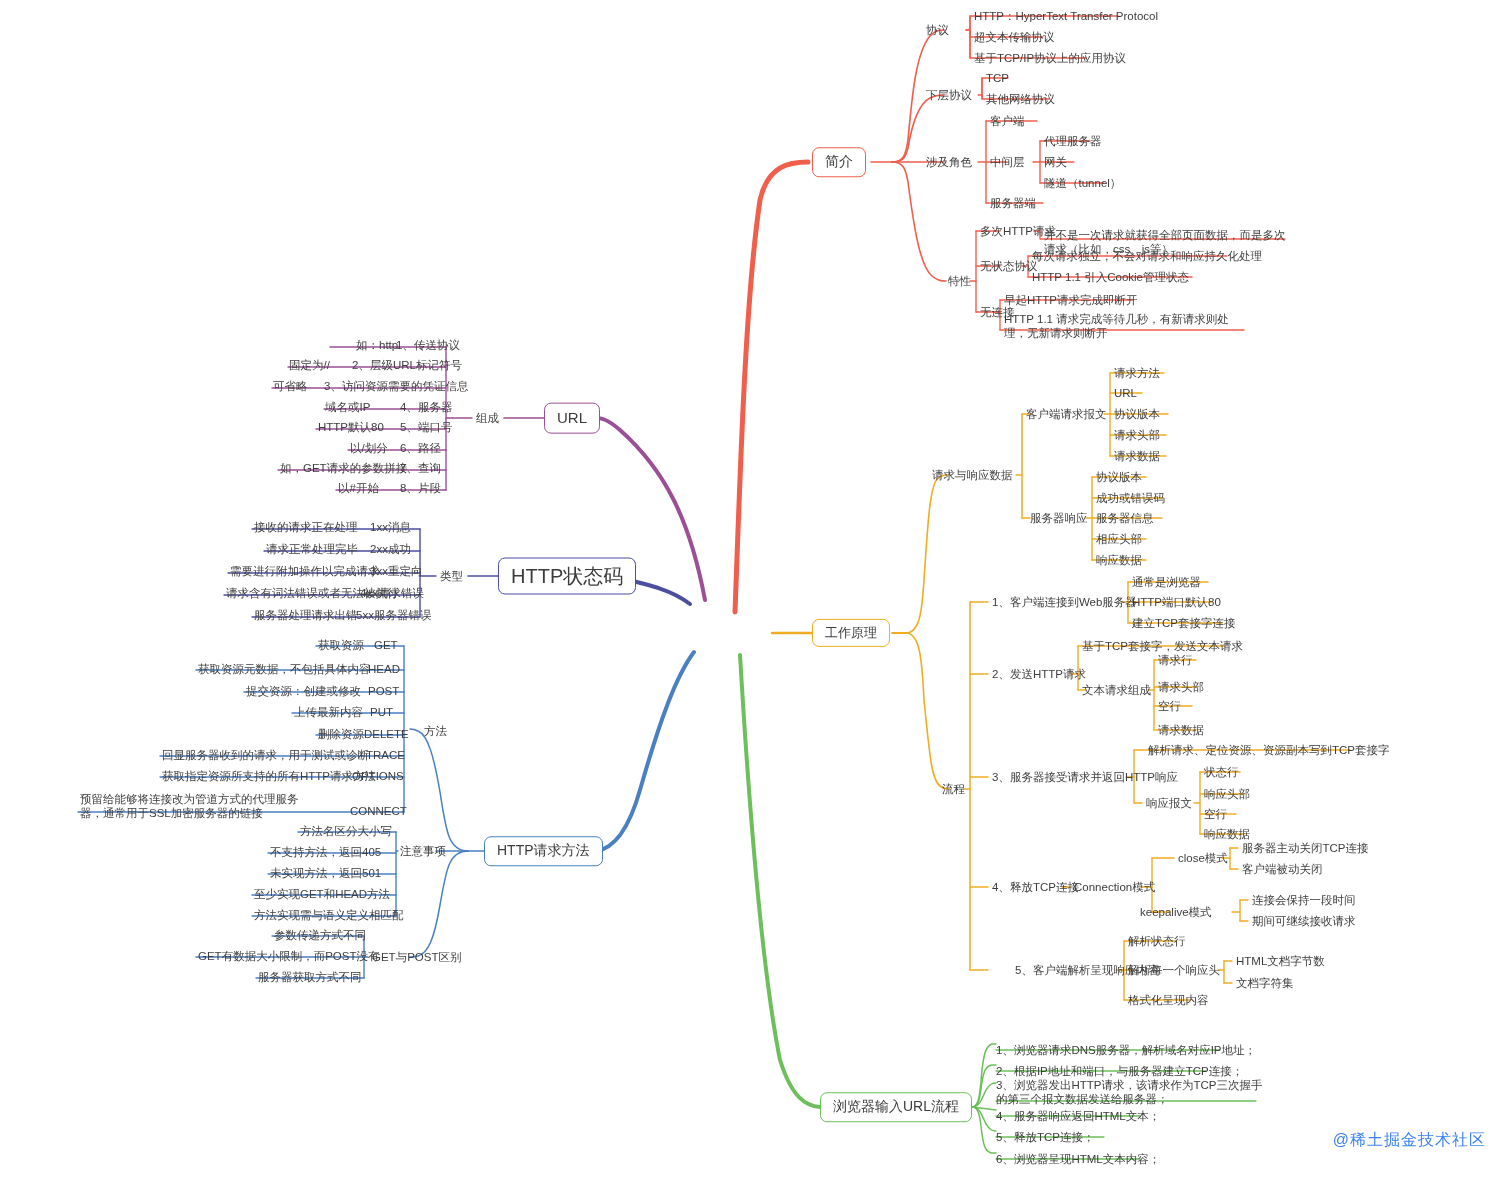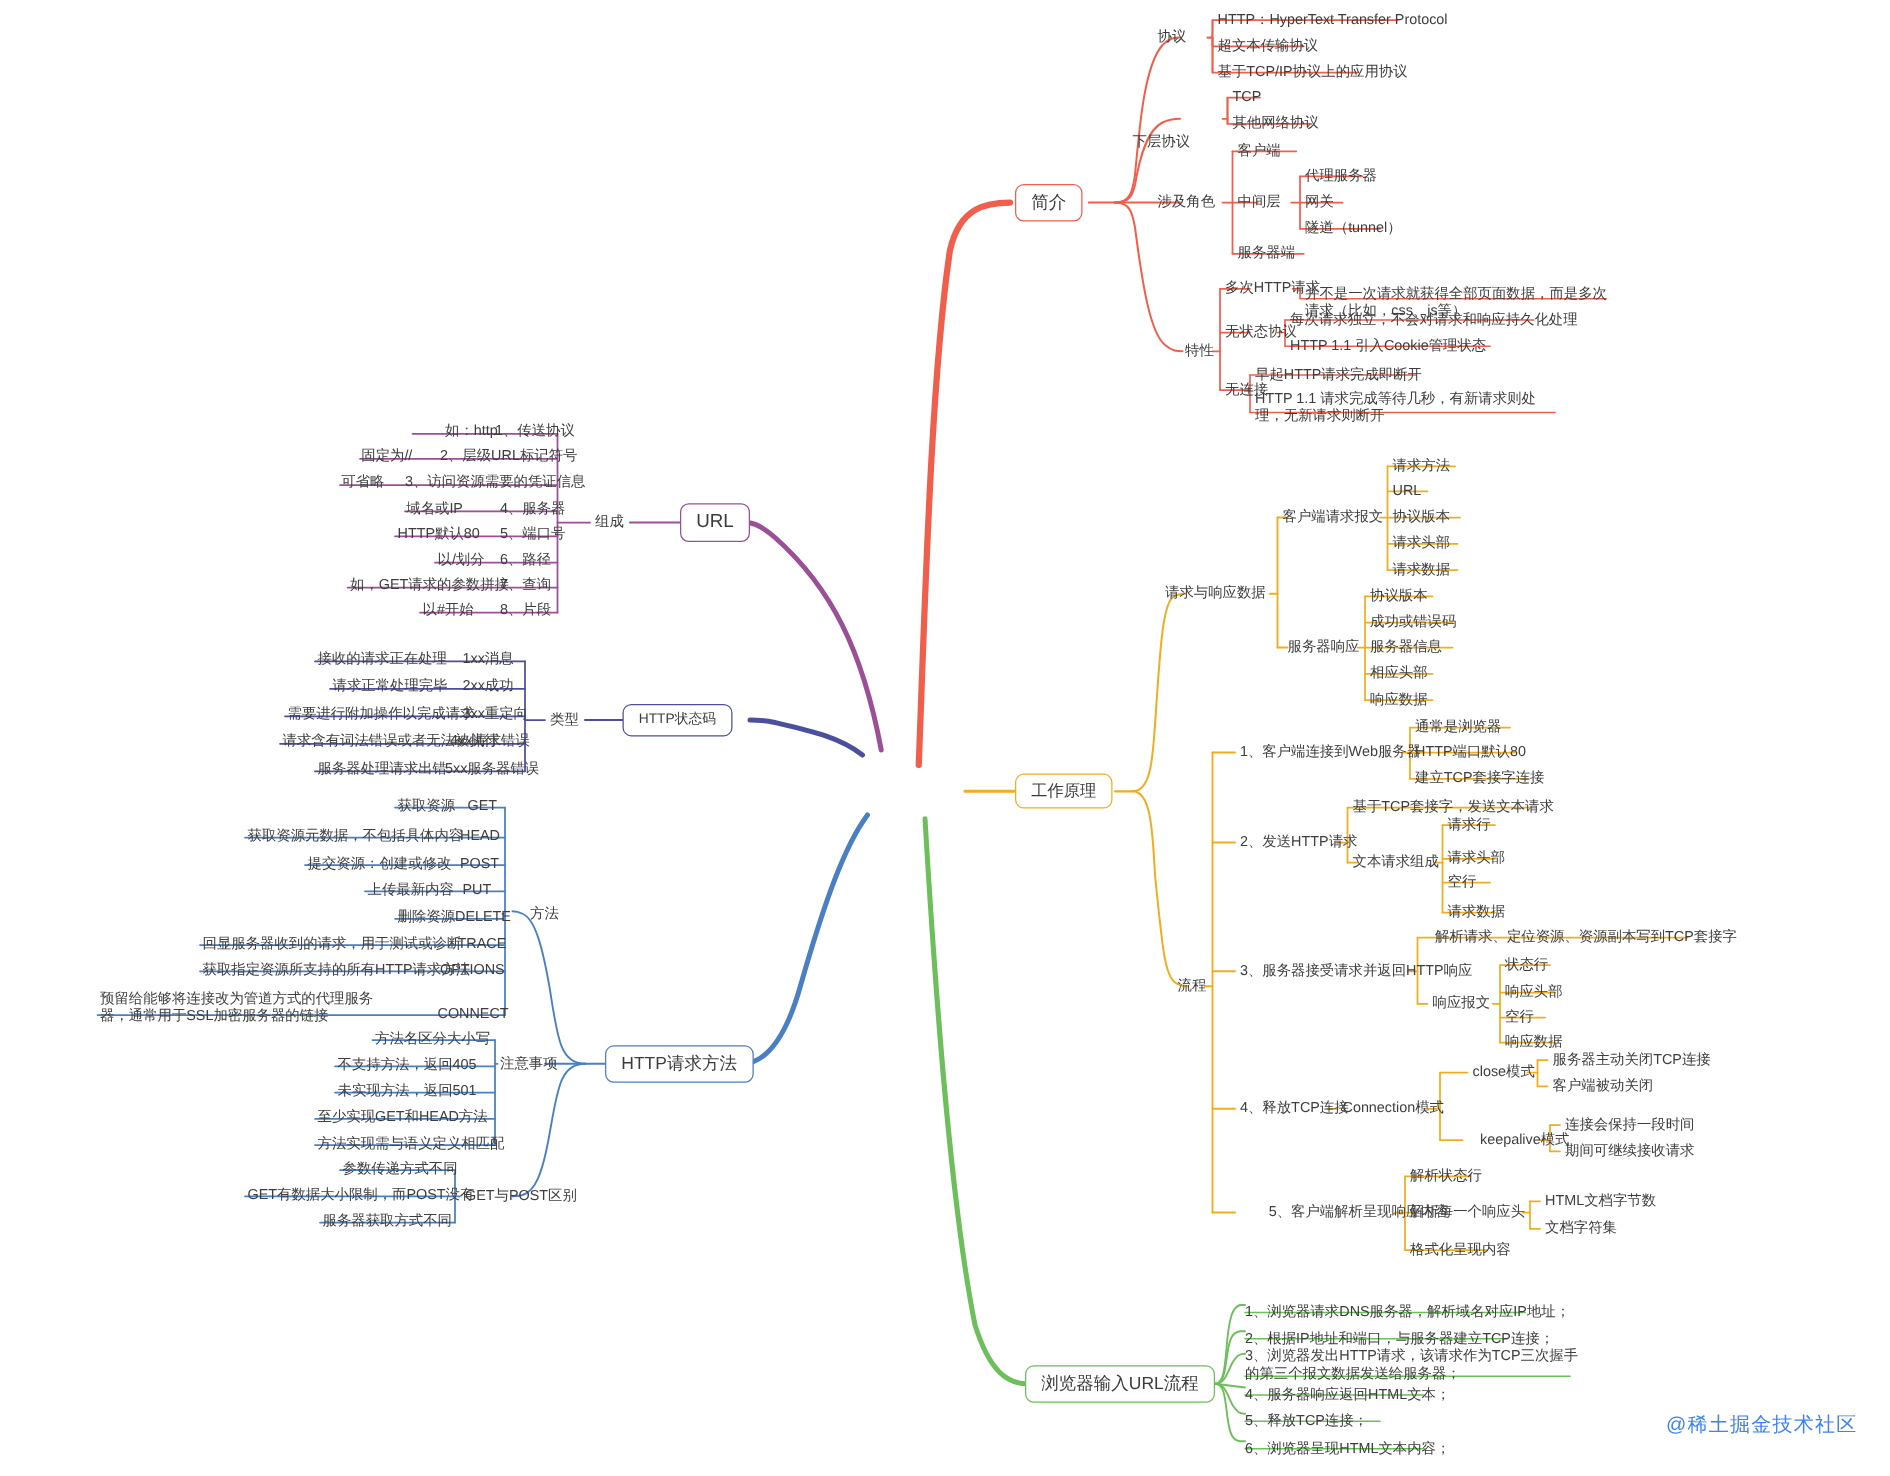--- a/index.html
+++ b/index.html
@@ -259,21 +259,21 @@
 
   <div class="node b-red" style="left:812px;top:162px;transform:translateY(-50%);">
     <div class="boxed">简介</div>
   </div>
 
   <div class="node lbl mid" style="left:926px;top:30px;transform:translateY(-50%);">协议</div>
   <div class="node lbl" style="left:974px;top:16px;transform:translateY(-50%);">HTTP：HyperText Transfer Protocol</div>
   <div class="node lbl" style="left:974px;top:37px;transform:translateY(-50%);">超文本传输协议</div>
   <div class="node lbl" style="left:974px;top:58px;transform:translateY(-50%);">基于TCP/IP协议上的应用协议</div>
 
-  <div class="node lbl mid" style="left:906px;top:95px;transform:translateY(-50%);margin-top:19px;">下层协议</div>
+  <div class="node lbl mid" style="left:926px;top:95px;transform:translateY(-50%);">下层协议</div>
   <div class="node lbl" style="left:986px;top:78px;transform:translateY(-50%);">TCP</div>
   <div class="node lbl" style="left:986px;top:99px;transform:translateY(-50%);">其他网络协议</div>
 
   <div class="node lbl mid" style="left:926px;top:162px;transform:translateY(-50%);">涉及角色</div>
   <div class="node lbl" style="left:990px;top:121px;transform:translateY(-50%);">客户端</div>
   <div class="node lbl mid" style="left:990px;top:162px;transform:translateY(-50%);">中间层</div>
   <div class="node lbl" style="left:990px;top:203px;transform:translateY(-50%);">服务器端</div>
   <div class="node lbl" style="left:1044px;top:141px;transform:translateY(-50%);">代理服务器</div>
   <div class="node lbl" style="left:1044px;top:162px;transform:translateY(-50%);">网关</div>
   <div class="node lbl" style="left:1044px;top:183px;transform:translateY(-50%);">隧道（tunnel）</div>
@@ -304,21 +304,21 @@
   <div class="node lbl" style="left:400px;top:420px;">5、端口号</div>
   <div class="node lbl" style="left:318px;top:420px;">HTTP默认80</div>
   <div class="node lbl" style="left:400px;top:441px;">6、路径</div>
   <div class="node lbl" style="left:350px;top:441px;">以/划分</div>
   <div class="node lbl" style="left:400px;top:461px;">7、查询</div>
   <div class="node lbl" style="left:280px;top:461px;">如，GET请求的参数拼接</div>
   <div class="node lbl" style="left:400px;top:481px;">8、片段</div>
   <div class="node lbl" style="left:338px;top:481px;">以#开始</div>
 
   <div class="node b-indigo" style="left:498px;top:576px;transform:translateY(-50%);">
-    <div class="boxed" style="font-size:11px;">HTTP状态码</div>
+    <div class="boxed" style="font-size:20px;">HTTP状态码</div>
   </div>
   <div class="node lbl mid" style="left:440px;top:569px;">类型</div>
 
   <div class="node lbl" style="left:370px;top:520px;">1xx消息</div>
   <div class="node lbl" style="left:254px;top:520px;">接收的请求正在处理</div>
   <div class="node lbl" style="left:370px;top:542px;">2xx成功</div>
   <div class="node lbl" style="left:266px;top:542px;">请求正常处理完毕</div>
   <div class="node lbl" style="left:370px;top:564px;">3xx重定向</div>
   <div class="node lbl" style="left:230px;top:564px;">需要进行附加操作以完成请求</div>
   <div class="node lbl" style="left:360px;top:586px;">4xx请求错误</div>
@@ -398,21 +398,21 @@
   <div class="node lbl" style="left:1148px;top:750px;transform:translateY(-50%);">解析请求、定位资源、资源副本写到TCP套接字</div>
   <div class="node lbl mid" style="left:1146px;top:803px;transform:translateY(-50%);">响应报文</div>
   <div class="node lbl" style="left:1204px;top:772px;transform:translateY(-50%);">状态行</div>
   <div class="node lbl" style="left:1204px;top:794px;transform:translateY(-50%);">响应头部</div>
   <div class="node lbl" style="left:1204px;top:814px;transform:translateY(-50%);">空行</div>
   <div class="node lbl" style="left:1204px;top:834px;transform:translateY(-50%);">响应数据</div>
 
   <div class="node lbl" style="left:992px;top:887px;transform:translateY(-50%);">4、释放TCP连接</div>
   <div class="node lbl mid" style="left:1074px;top:887px;transform:translateY(-50%);">Connection模式</div>
   <div class="node lbl" style="left:1178px;top:858px;transform:translateY(-50%);">close模式</div>
-  <div class="node lbl" style="left:1184px;top:912px;transform:translateY(-50%);">keepalive模式</div>
+  <div class="node lbl" style="left:1140px;top:912px;transform:translateY(-50%);">keepalive模式</div>
   <div class="node lbl" style="left:1242px;top:848px;transform:translateY(-50%);">服务器主动关闭TCP连接</div>
   <div class="node lbl" style="left:1242px;top:869px;transform:translateY(-50%);">客户端被动关闭</div>
   <div class="node lbl" style="left:1252px;top:900px;transform:translateY(-50%);">连接会保持一段时间</div>
   <div class="node lbl" style="left:1252px;top:921px;transform:translateY(-50%);">期间可继续接收请求</div>
 
   <div class="node lbl" style="left:992px;top:970px;transform:translateY(-50%);margin-left:23px;">5、客户端解析呈现响应内容</div>
   <div class="node lbl" style="left:1128px;top:941px;transform:translateY(-50%);">解析状态行</div>
   <div class="node lbl mid" style="left:1128px;top:970px;transform:translateY(-50%);">解析每一个响应头</div>
   <div class="node lbl" style="left:1128px;top:1000px;transform:translateY(-50%);">格式化呈现内容</div>
   <div class="node lbl" style="left:1236px;top:961px;transform:translateY(-50%);">HTML文档字节数</div>

